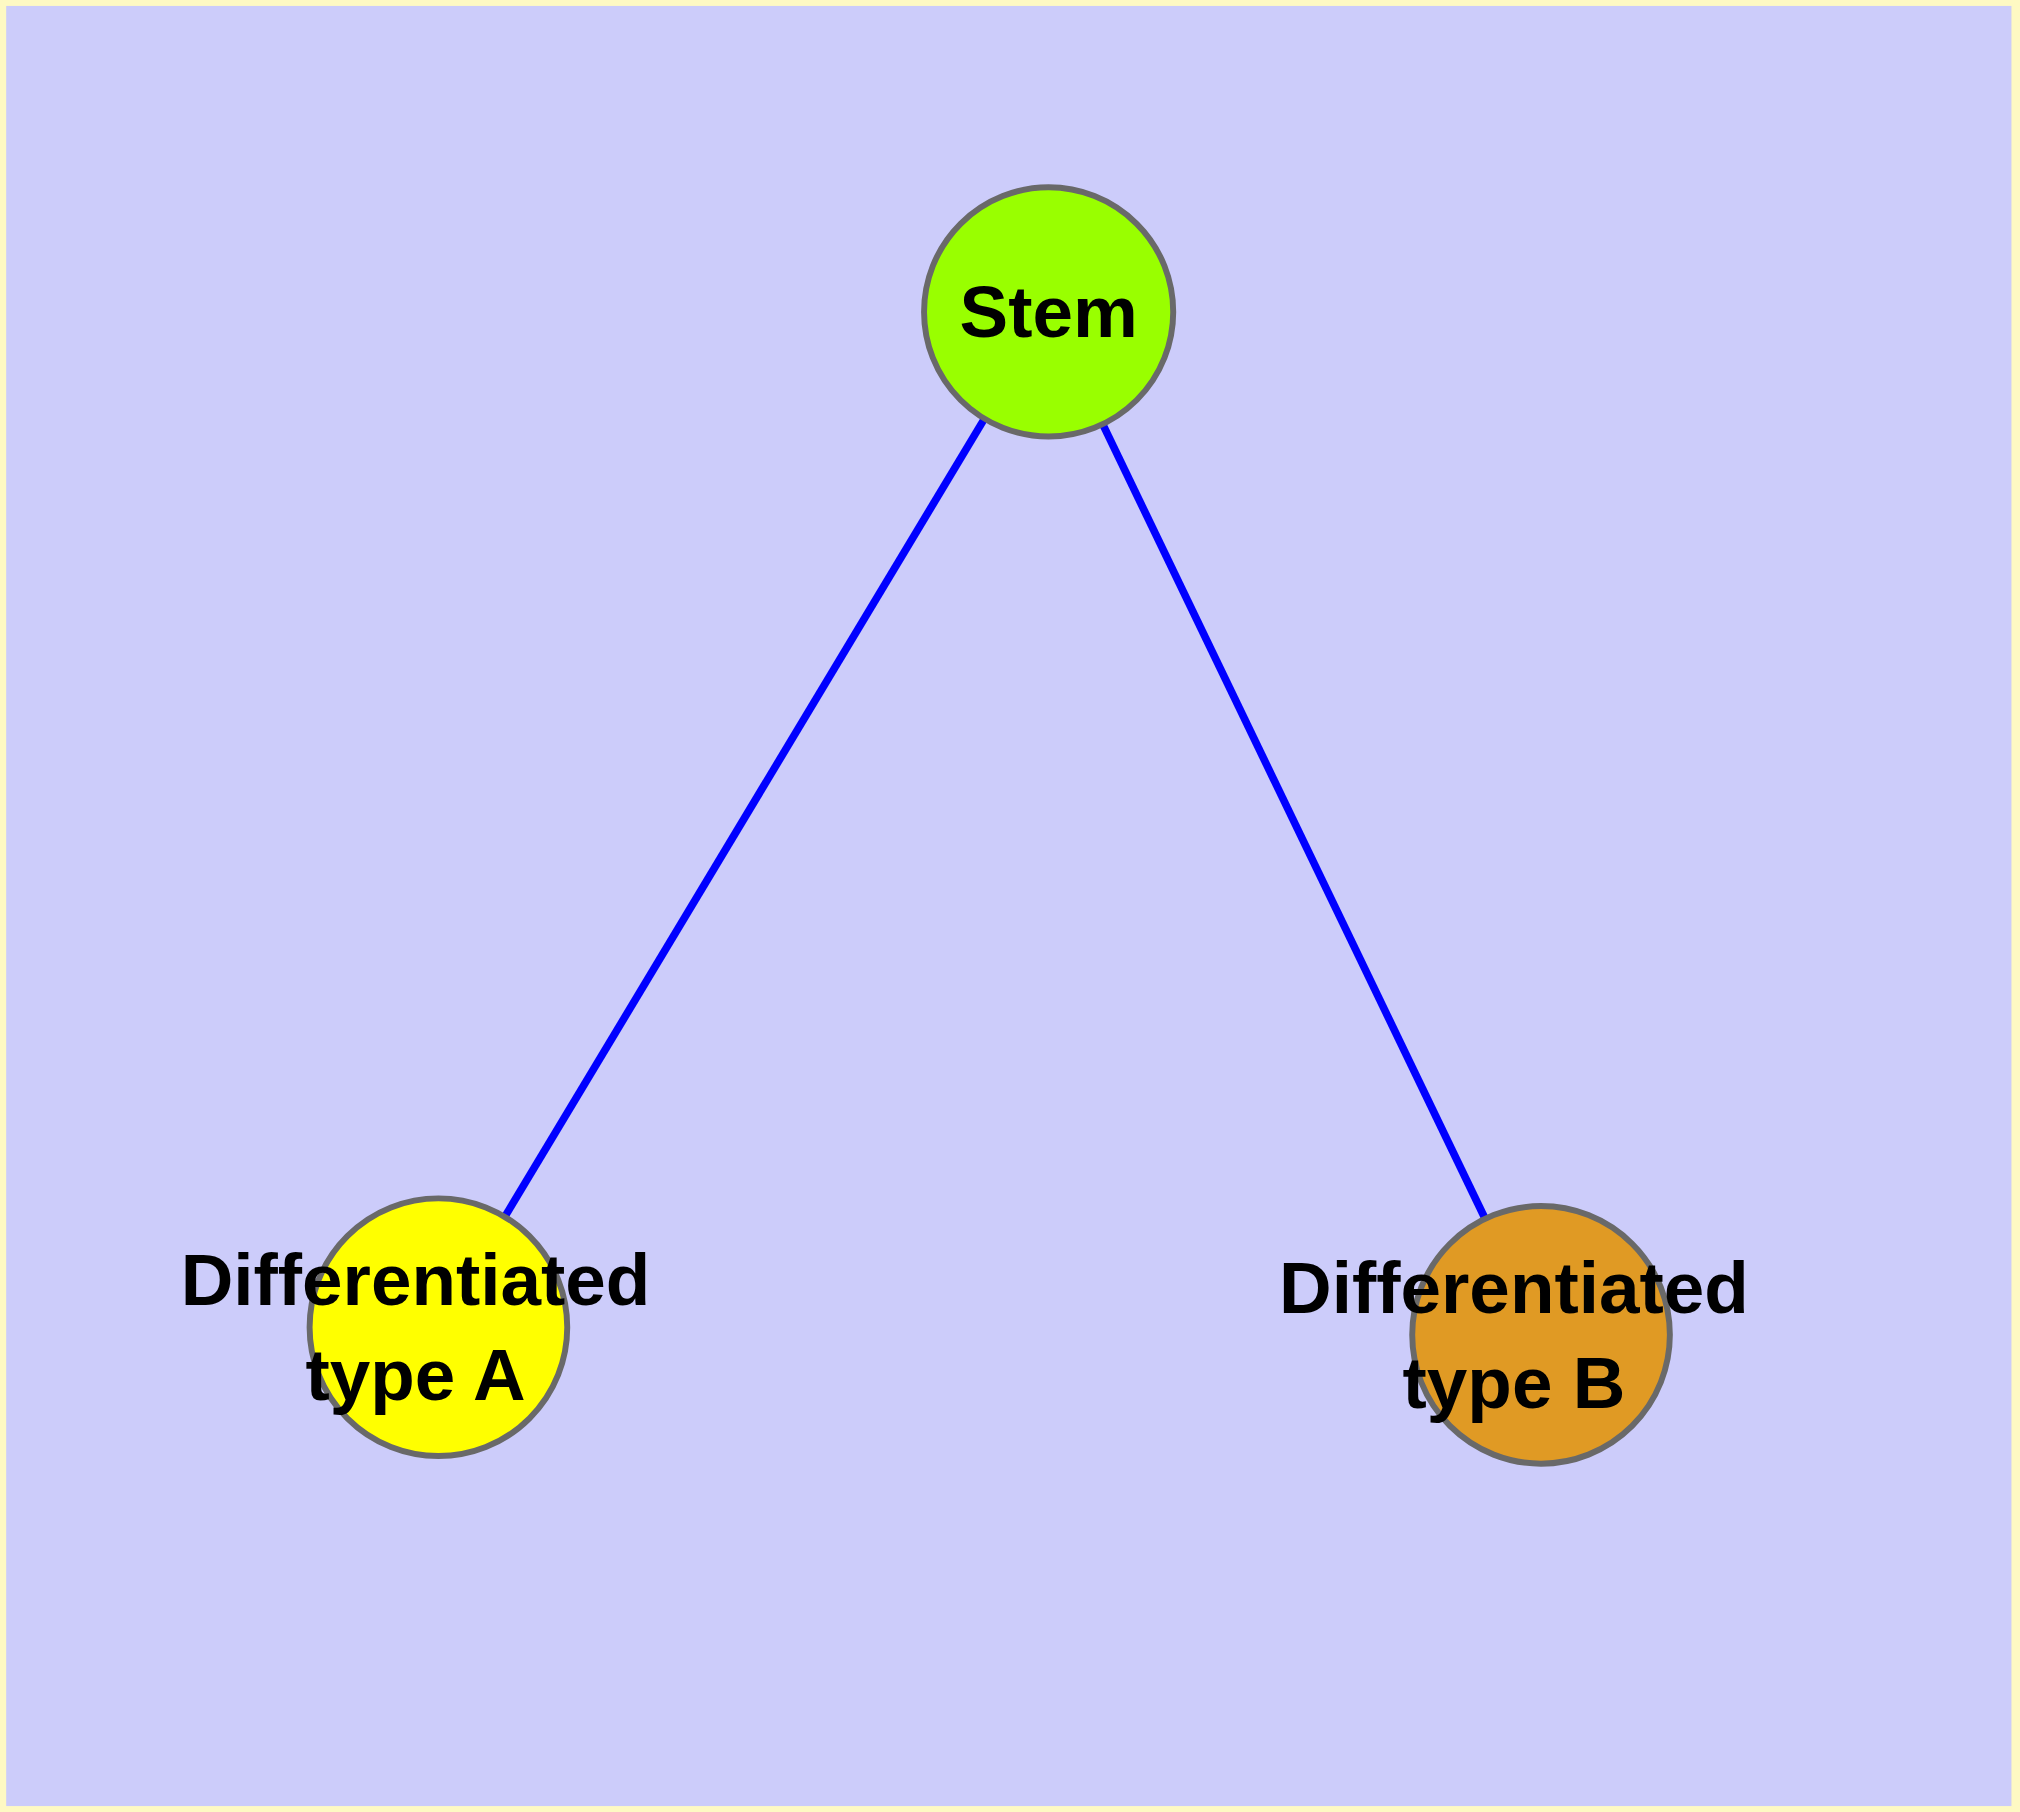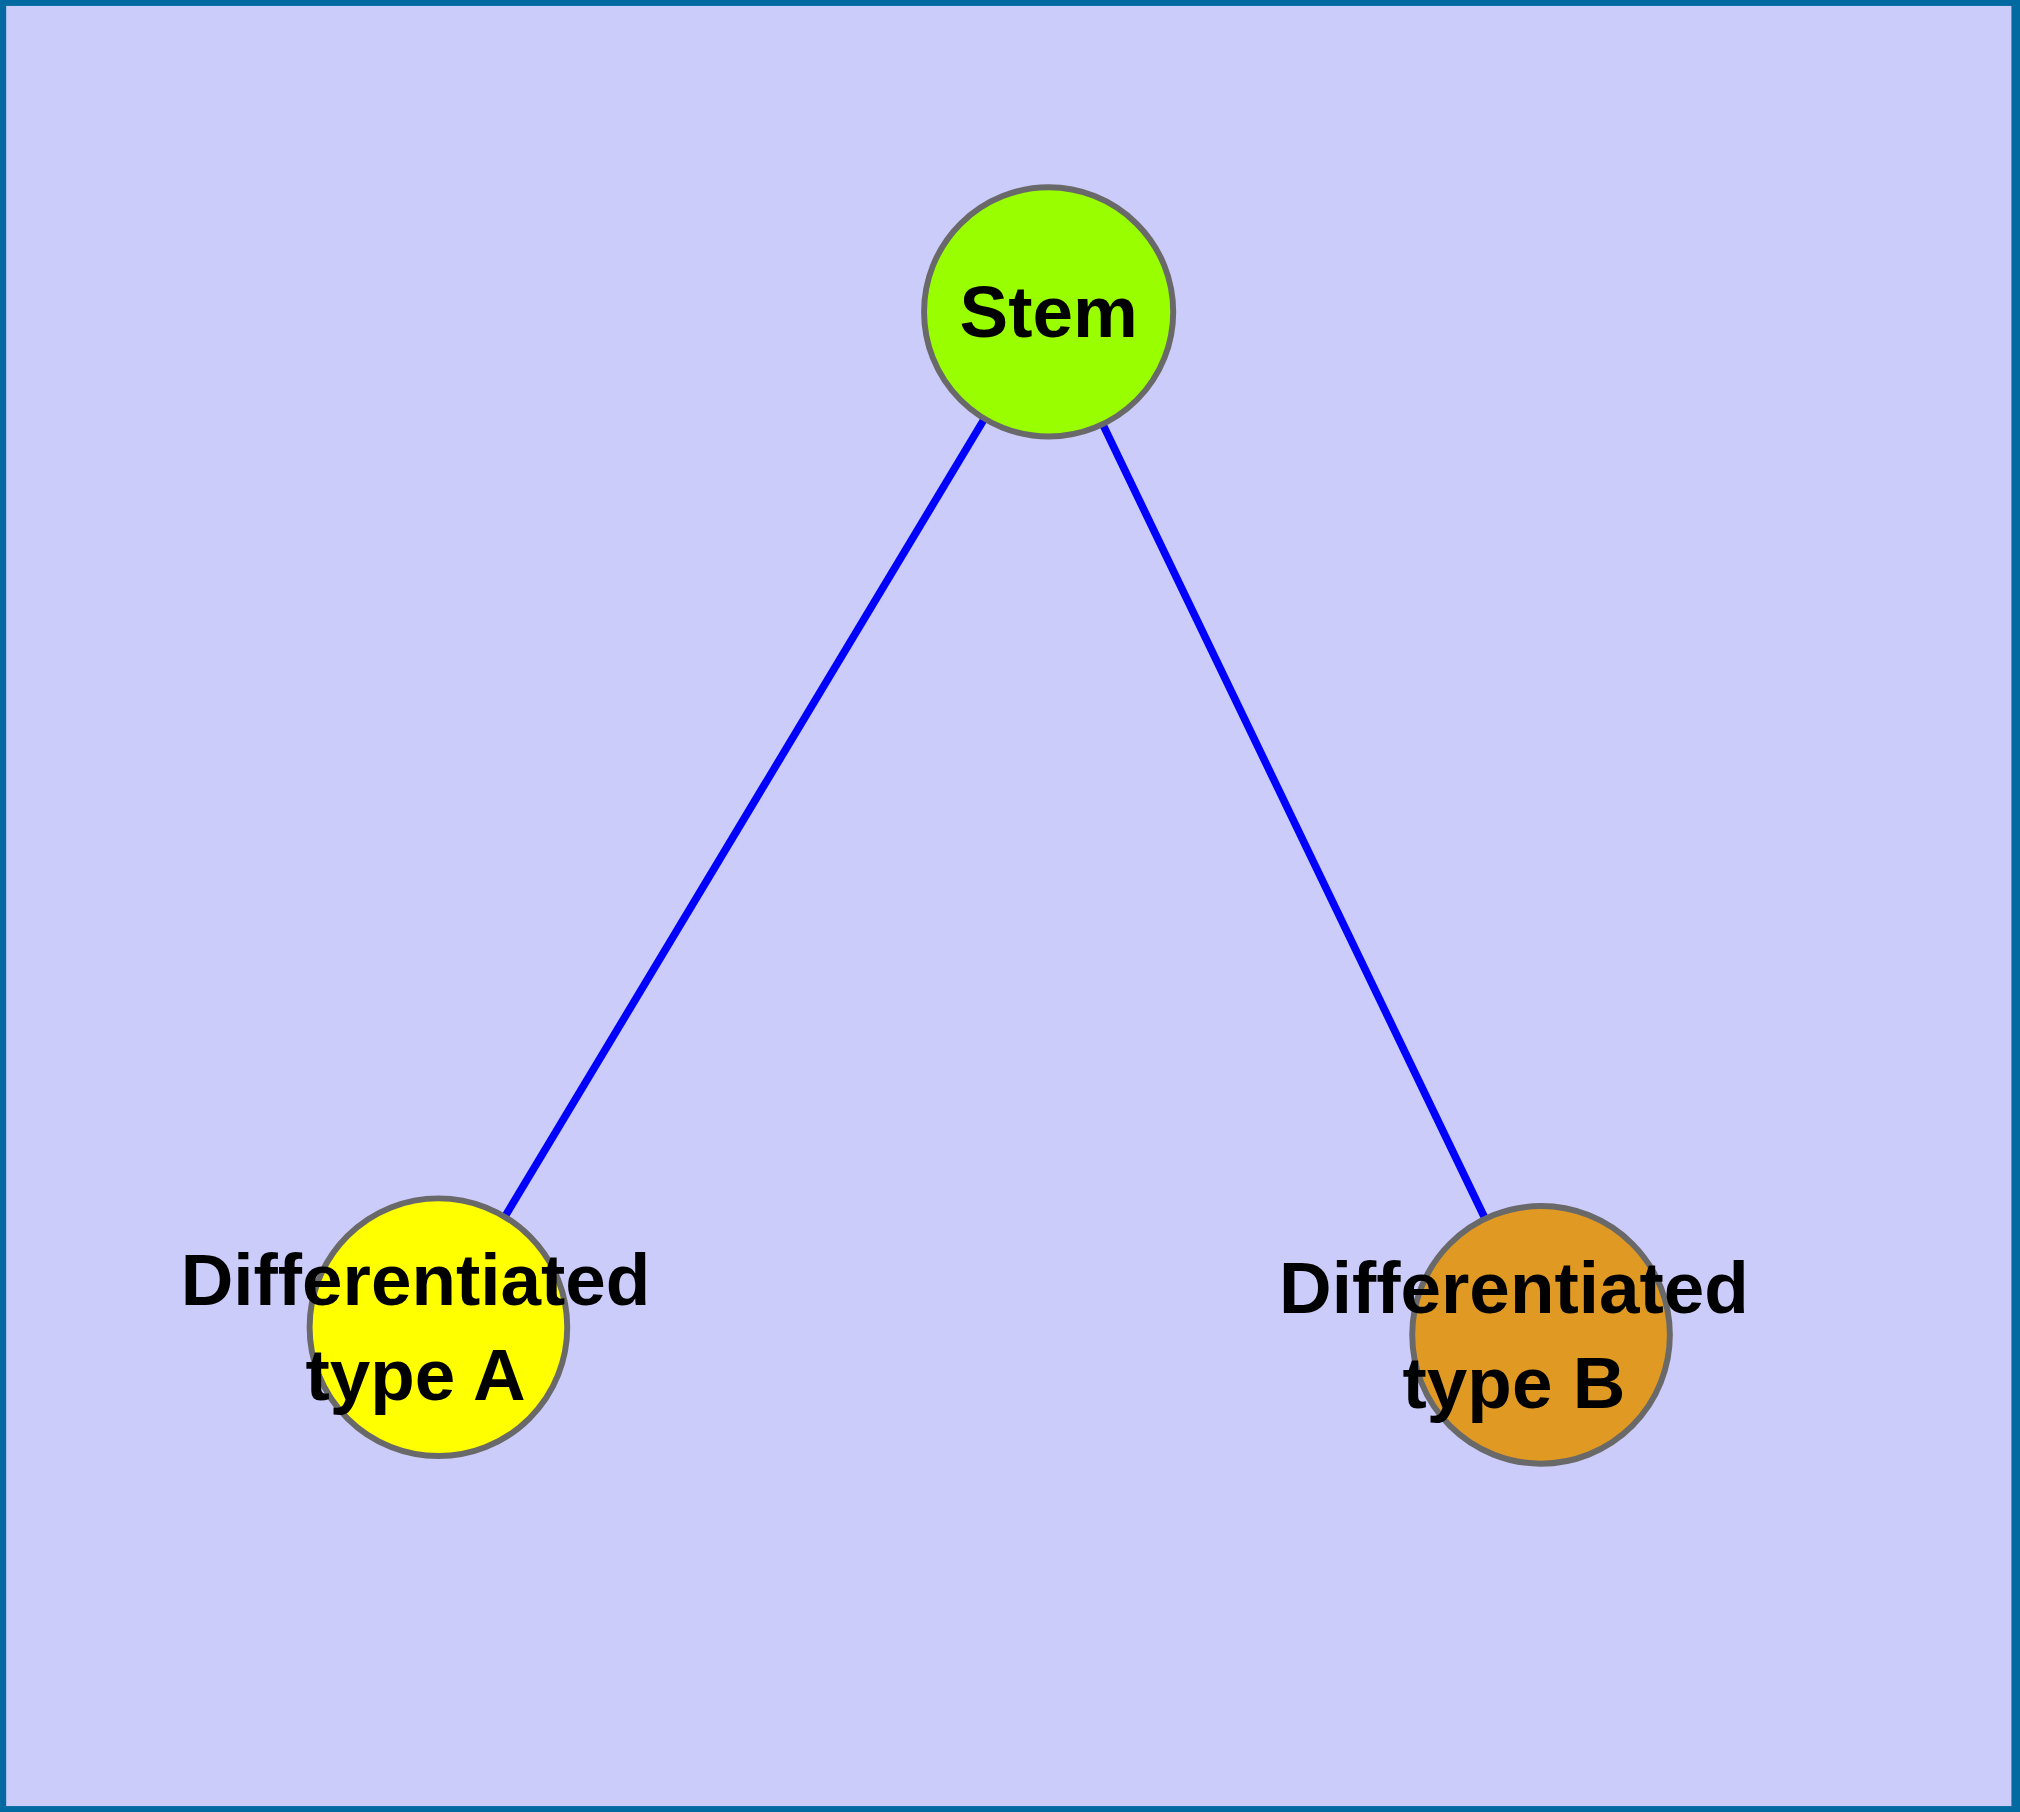--- a/index.html
+++ b/index.html
@@ -29,21 +29,21 @@
   }
   .node-label-text {
     font-family: "Liberation Sans", sans-serif;
     font-weight: bold;
     fill: #000000;
   }
 </style>
 </head>
 <body>
 
-<div id="canvas" style="background: #0369a1;">
+<div id="canvas" style="background: #fef9c3;">
   <svg id="graph-svg" viewBox="0 0 2384 2138" xmlns="http://www.w3.org/2000/svg">
 
     <rect id="panel-rect" x="7" y="7" width="2366" height="2124" fill="#ccccfa"></rect>
 
     <g id="edges-group">
       <line id="edge-0" stroke="#0000ff" stroke-width="9" stroke-linecap="butt" x1="1160.2460920538413" y1="495.70997461041406" x2="596.3295424409962" y2="1434.0044557717868"></line>
       <line id="edge-1" stroke="#0000ff" stroke-width="9" stroke-linecap="butt" x1="1301.6251494413332" y1="502.2556891147833" x2="1751.2062213827833" y2="1436.2390864182776"></line>
     </g>
 
     <g id="nodes-group">

